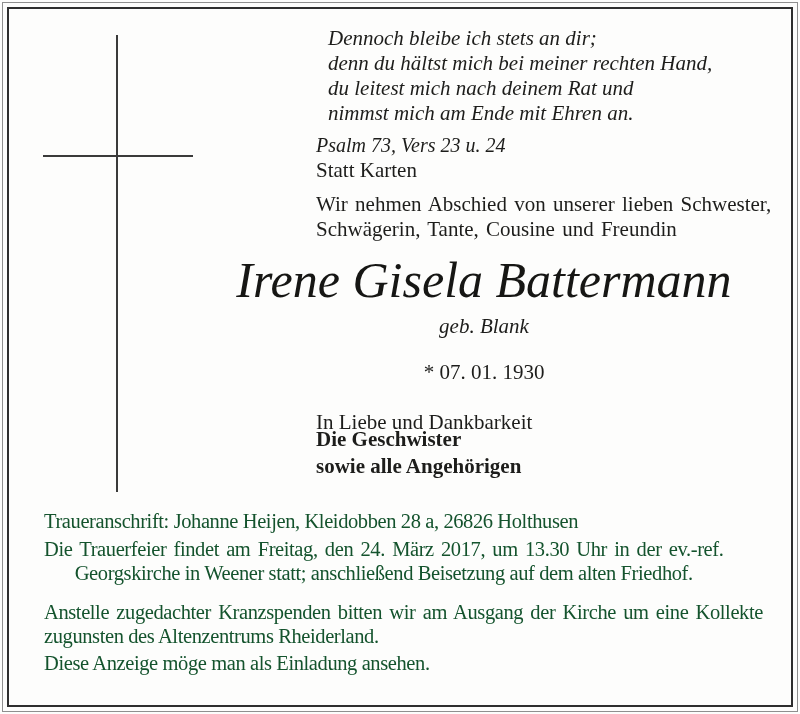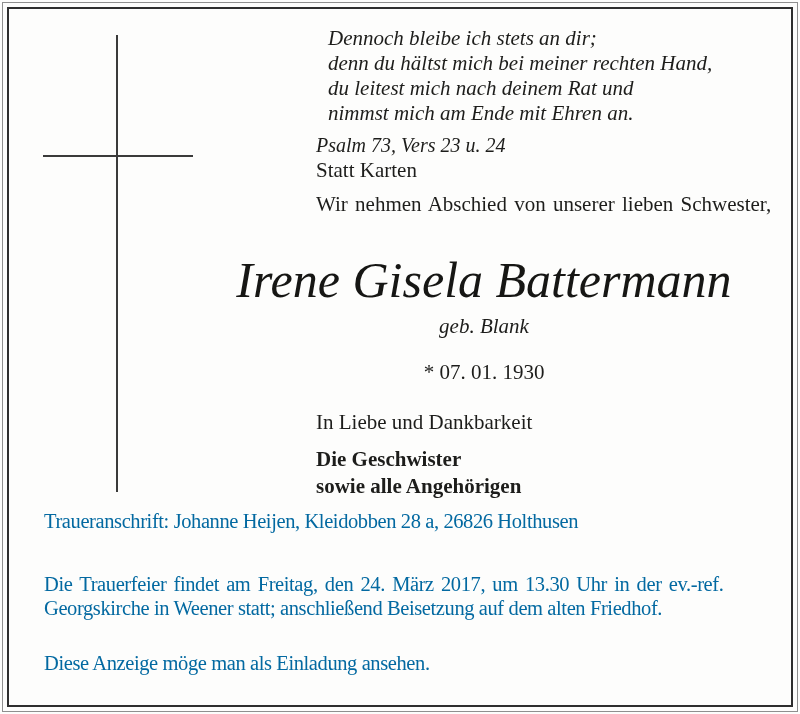--- a/index.html
+++ b/index.html
@@ -89,33 +89,33 @@
     display: flex;
     justify-content: center;
     gap: 62px;
     font-size: 21px;
   }
   .in-liebe {
     left: 316px; top: 410px;
     font-size: 21px;
   }
   .mourners {
-    left: 316px; top: 446px;
+    left: 316px; top: 426px;
     font-weight: bold;
     font-size: 21px;
     line-height: 27px;
   }
   .details {
     left: 44px;
     font-size: 20.5px;
     letter-spacing: -0.4px;
-    color: #0369a1;
+    color: #14532d;
   }
   .d1 { top: 510px; }
-  .d2 { top: 572px; line-height: 24px; }
+  .d2 { top: 537px; line-height: 24px; text-align: center; }
   .d3 { top: 600px; line-height: 24px; }
   .d4 { top: 652px; }
   .just { word-spacing: 2.5px; }
 </style>
 </head>
 <body>
 
 <div class="ad">
 
   <div class="border-outer"></div>
@@ -132,20 +132,21 @@
     <div>du leitest mich nach deinem Rat und</div>
     <div>nimmst mich am Ende mit Ehren an.</div>
   </div>
 
   <div class="block verse-attrib">Psalm 73, Vers 23 u. 24</div>
 
   <div class="block statt-karten">Statt Karten</div>
 
   <div class="block intro">
     <div>Wir nehmen Abschied von unserer lieben Schwester,</div>
+    <div>Schwägerin, Tante, Cousine und Freundin</div>
   </div>
 
   <div class="block name-block">Irene Gisela Battermann</div>
 
   <div class="block birth-name">geb. Blank</div>
 
   <div class="block dates">
     <span>* 07. 01. 1930</span>
   </div>
 
@@ -156,16 +157,20 @@
     <div>sowie alle Angehörigen</div>
   </div>
 
   <div class="block details d1">Traueranschrift: Johanne Heijen, Kleidobben 28 a, 26826 Holthusen</div>
 
   <div class="block details d2">
     <div class="just">Die Trauerfeier findet am Freitag, den 24. März 2017, um 13.30 Uhr in der ev.-ref.</div>
     <div>Georgskirche in Weener statt; anschließend Beisetzung auf dem alten Friedhof.</div>
   </div>
 
+  <div class="block details d3">
+    <div class="just">Anstelle zugedachter Kranzspenden bitten wir am Ausgang der Kirche um eine Kollekte</div>
+    <div>zugunsten des Altenzentrums Rheiderland.</div>
+  </div>
 
   <div class="block details d4">Diese Anzeige möge man als Einladung ansehen.</div>
 
 </div>
 
 </body></html>

